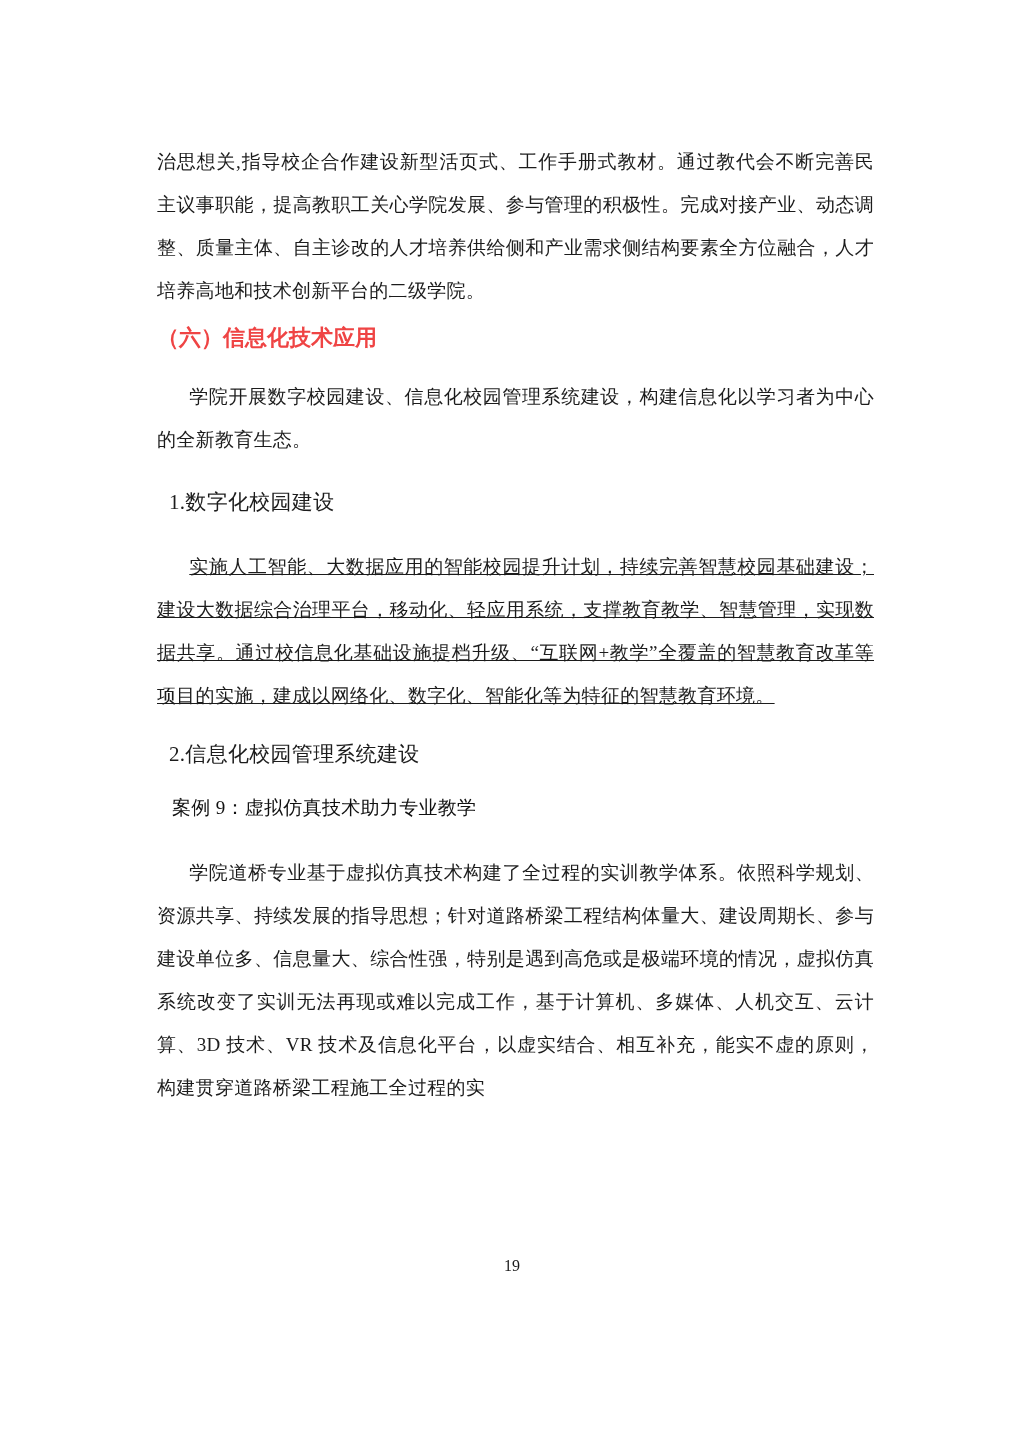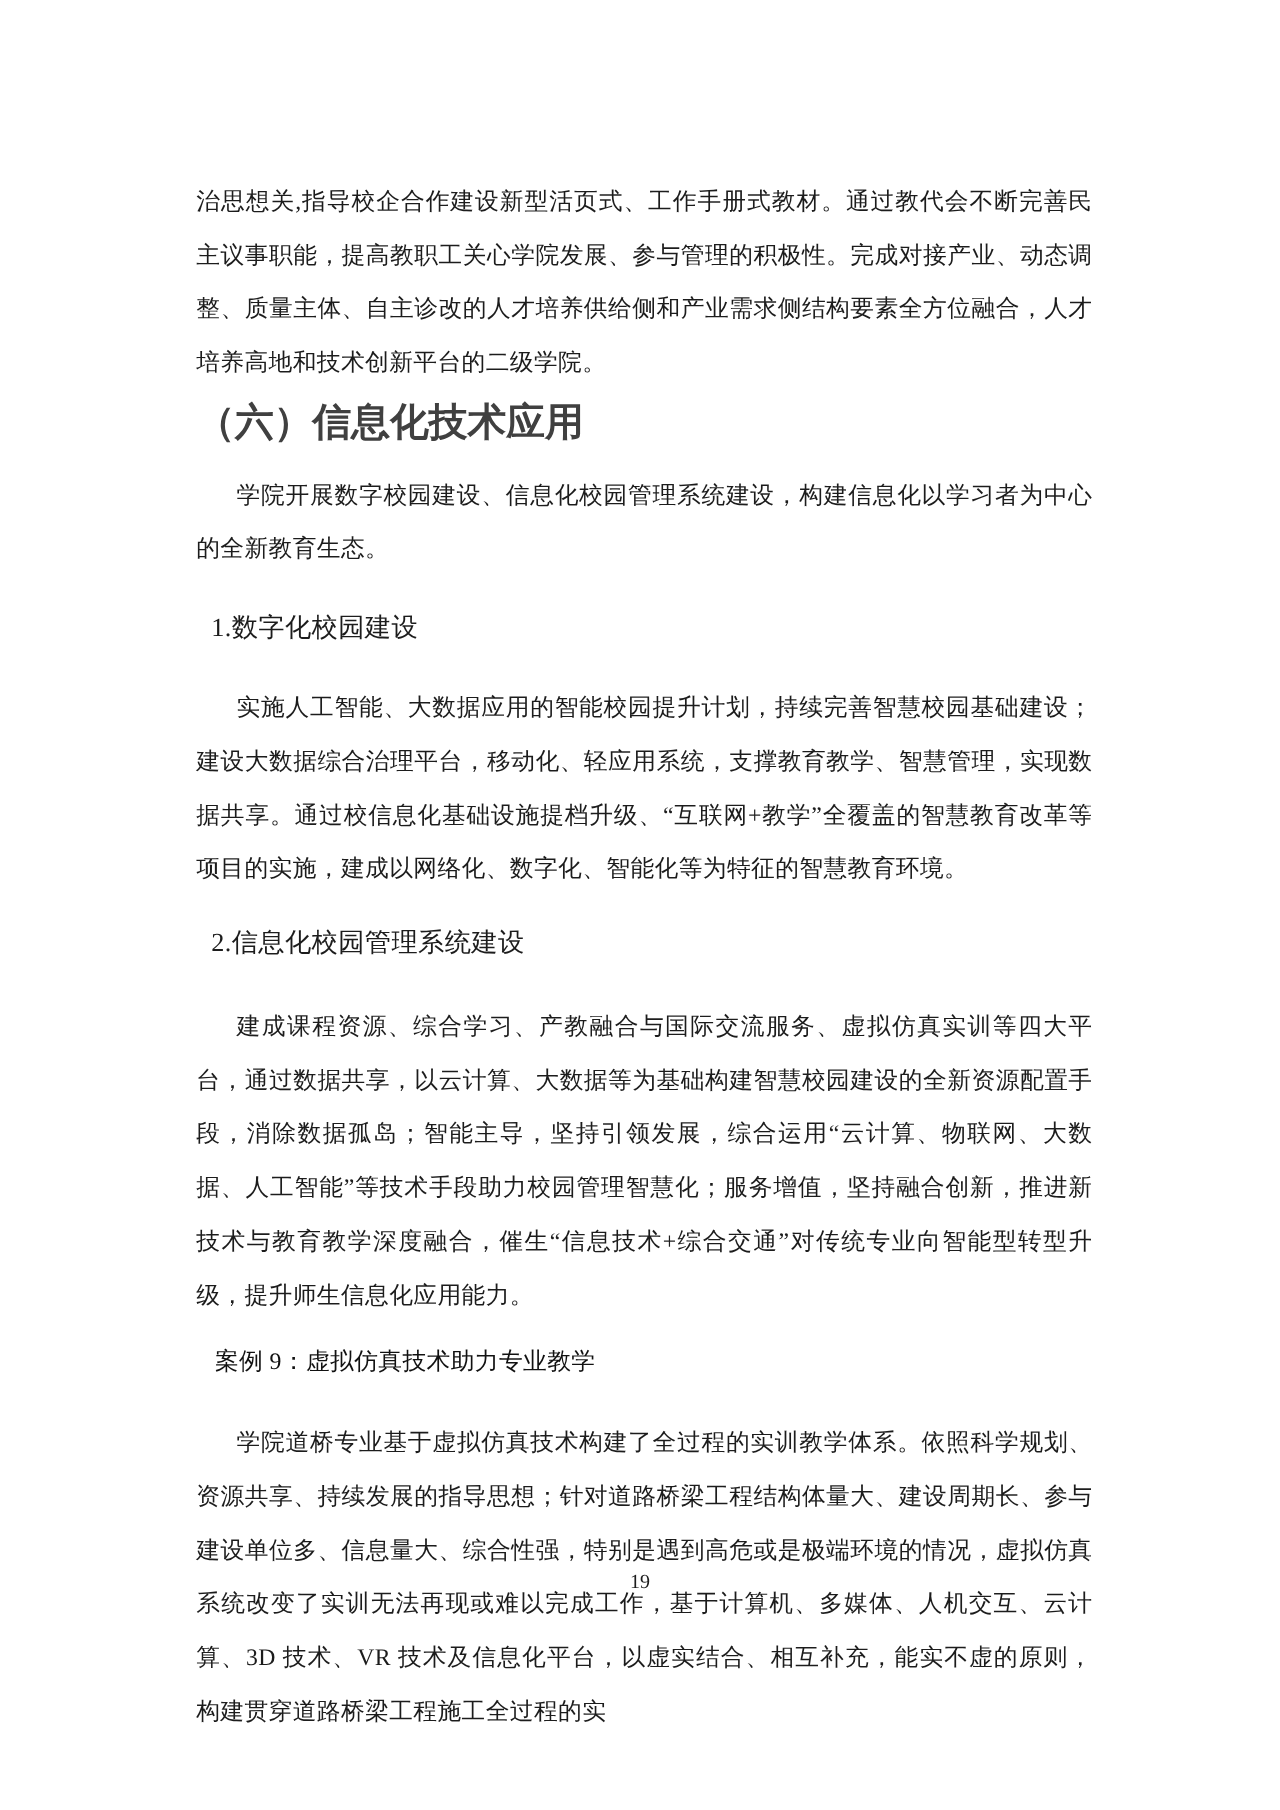--- a/index.html
+++ b/index.html
@@ -26,27 +26,27 @@
     text-align: justify;
     text-justify: inter-ideograph;
     letter-spacing: 0.3px;
   }
   .indent-first {
     text-indent: 1.7em;
   }
   .section-heading {
     margin: 9px 0 0 0;
     font-family: "Liberation Sans", "DejaVu Sans", sans-serif;
-    font-size: 31px;
+    font-size: 22px;
     font-weight: bold;
     line-height: 34px;
-    color: #404040;
+    color: #ef4444;
   }
   .mt20 { margin-top: 20px; }
-  .mt21 { margin-top: 21px; }
+  .mt21 { margin-top: 21px; text-decoration: underline; }
   .mt16 { margin-top: 16px; }
   .mt24 { margin-top: 24px; }
   .mt10 { margin-top: 10px; }
   .mt22 { margin-top: 22px; }
   .subsection-heading {
     margin-left: 12px;
     font-size: 21px;
     font-weight: normal;
     line-height: 43px;
     text-align: left;
@@ -80,21 +80,20 @@
   <h2 class="section-heading">（六）信息化技术应用</h2>
 
   <p class="body-para indent-first mt20">学院开展数字校园建设、信息化校园管理系统建设，构建信息化以学习者为中心的全新教育生态。</p>
 
   <p class="body-para subsection-heading mt20">1.数字化校园建设</p>
 
   <p class="body-para indent-first mt21">实施人工智能、大数据应用的智能校园提升计划，持续完善智慧校园基础建设；建设大数据综合治理平台，移动化、轻应用系统，支撑教育教学、智慧管理，实现数据共享。通过校信息化基础设施提档升级、“互联网+教学”全覆盖的智慧教育改革等项目的实施，建成以网络化、数字化、智能化等为特征的智慧教育环境。</p>
 
   <p class="body-para subsection-heading mt16">2.信息化校园管理系统建设</p>
 
-  <p class="body-para indent-first mt24">建成课程资源、综合学习、产教融合与国际交流服务、虚拟仿真实训等四大平台，通过数据共享，以云计算、大数据等为基础构建智慧校园建设的全新资源配置手段，消除数据孤岛；智能主导，坚持引领发展，综合运用“云计算、物联网、大数据、人工智能”等技术手段助力校园管理智慧化；服务增值，坚持融合创新，推进新技术与教育教学深度融合，催生“信息技术+综合交通”对传统专业向智能型转型升级，提升师生信息化应用能力。</p>
 
   <p class="body-para case-heading mt10">案例 9：虚拟仿真技术助力专业教学</p>
 
   <p class="body-para indent-first mt22">学院道桥专业基于虚拟仿真技术构建了全过程的实训教学体系。依照科学规划、资源共享、持续发展的指导思想；针对道路桥梁工程结构体量大、建设周期长、参与建设单位多、信息量大、综合性强，特别是遇到高危或是极端环境的情况，虚拟仿真系统改变了实训无法再现或难以完成工作，基于计算机、多媒体、人机交互、云计算、3D 技术、VR 技术及信息化平台，以虚实结合、相互补充，能实不虚的原则，构建贯穿道路桥梁工程施工全过程的实</p>
 
   <div class="page-number">19</div>
 
 </div>
 
 </body></html>

